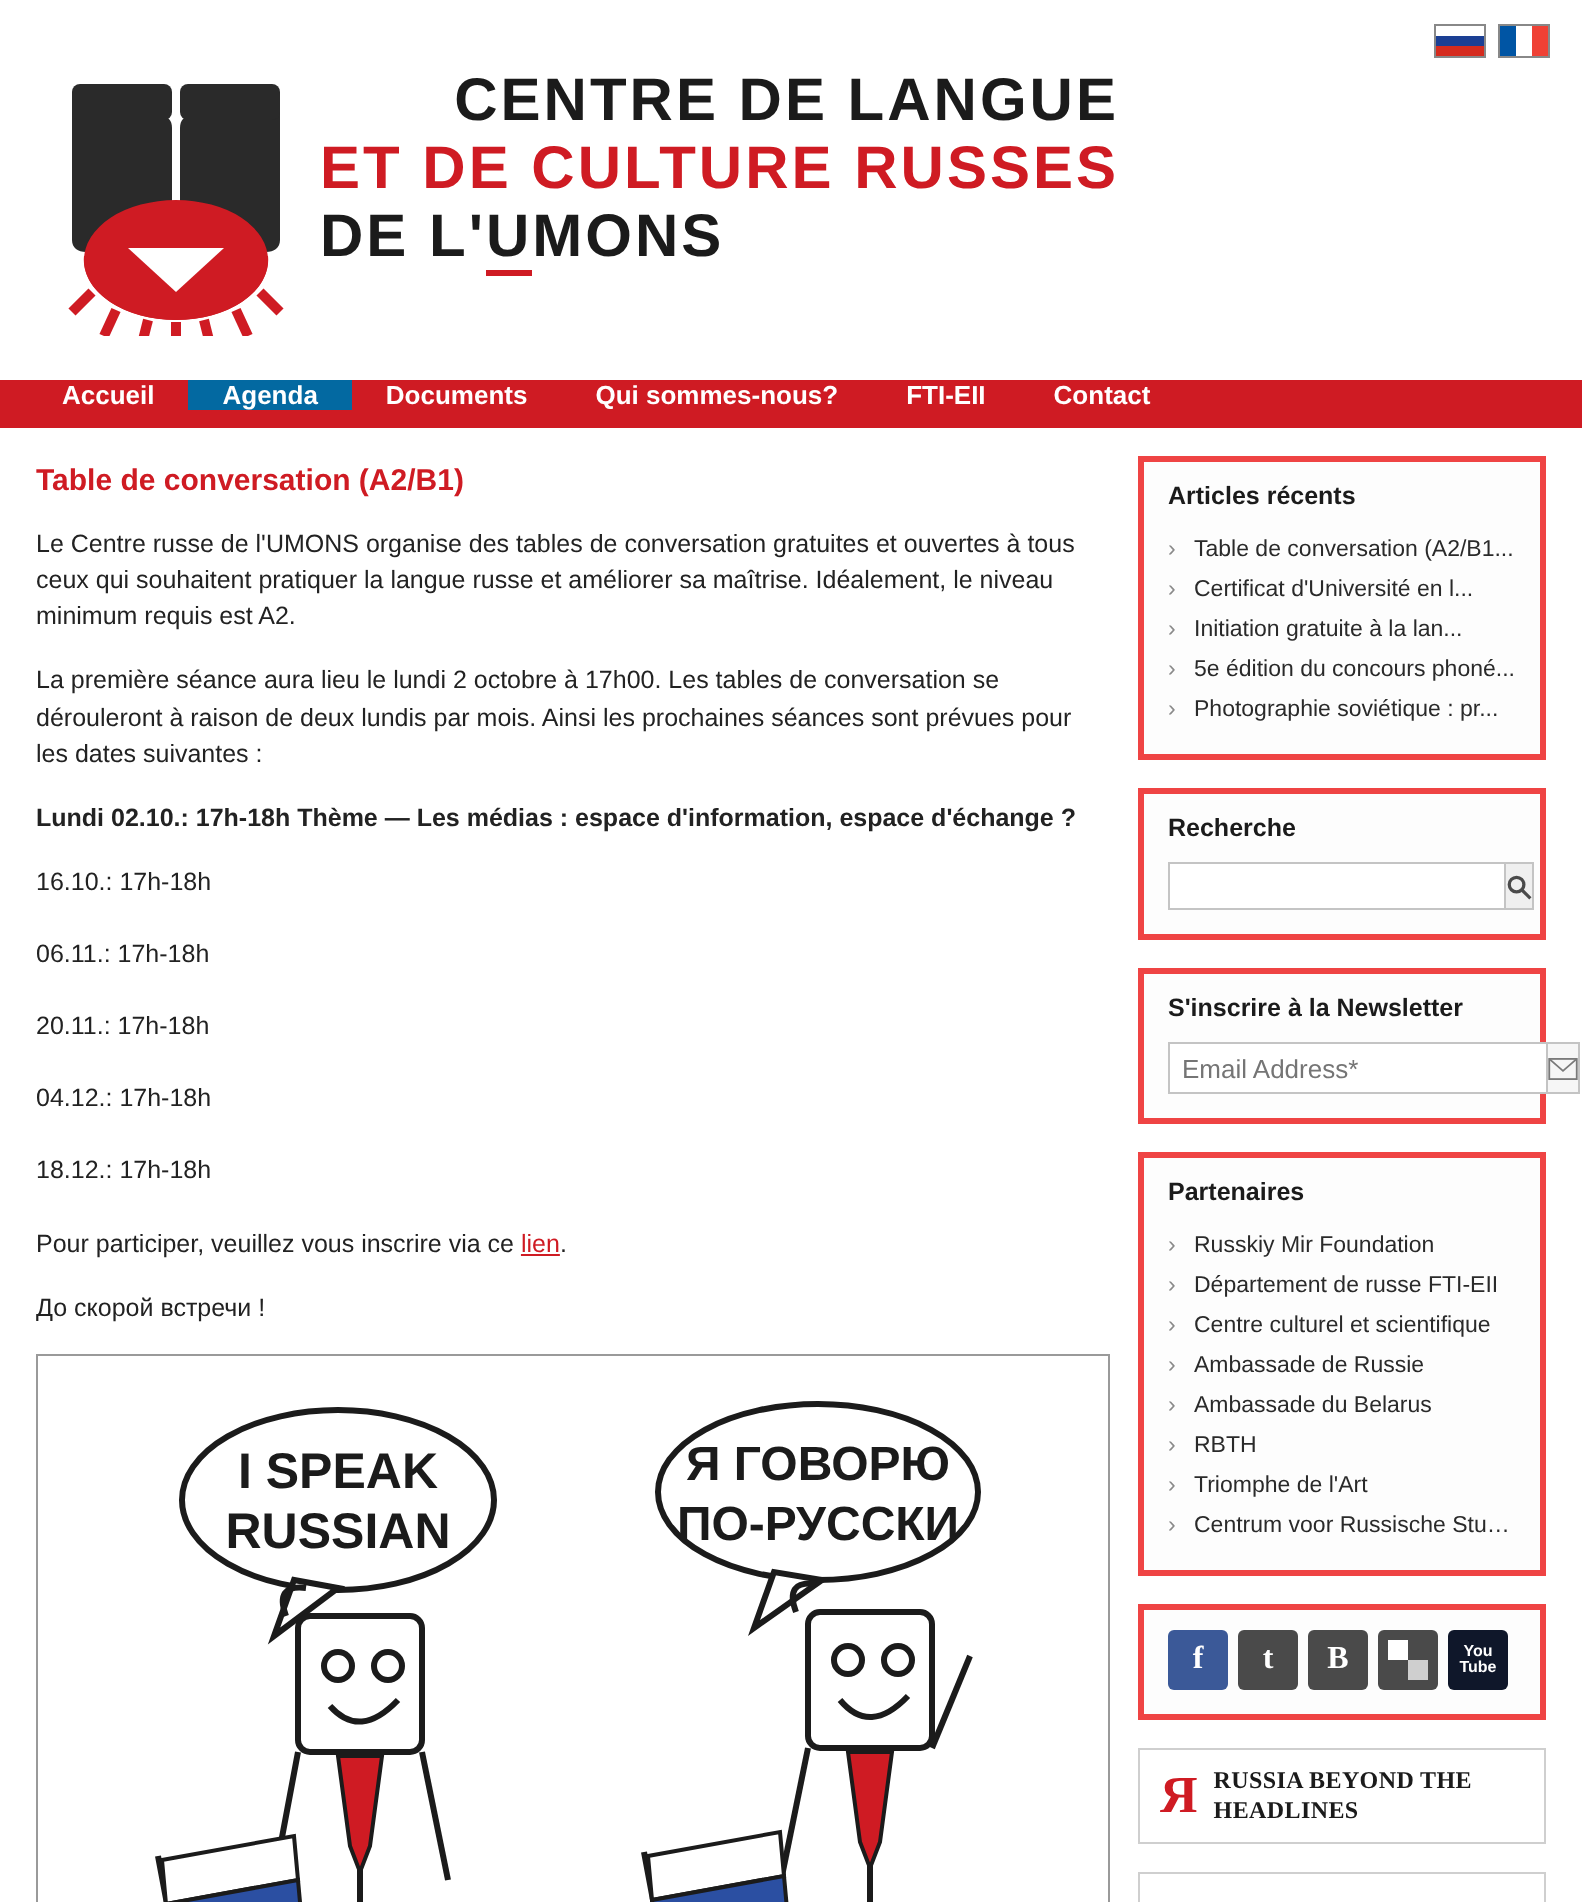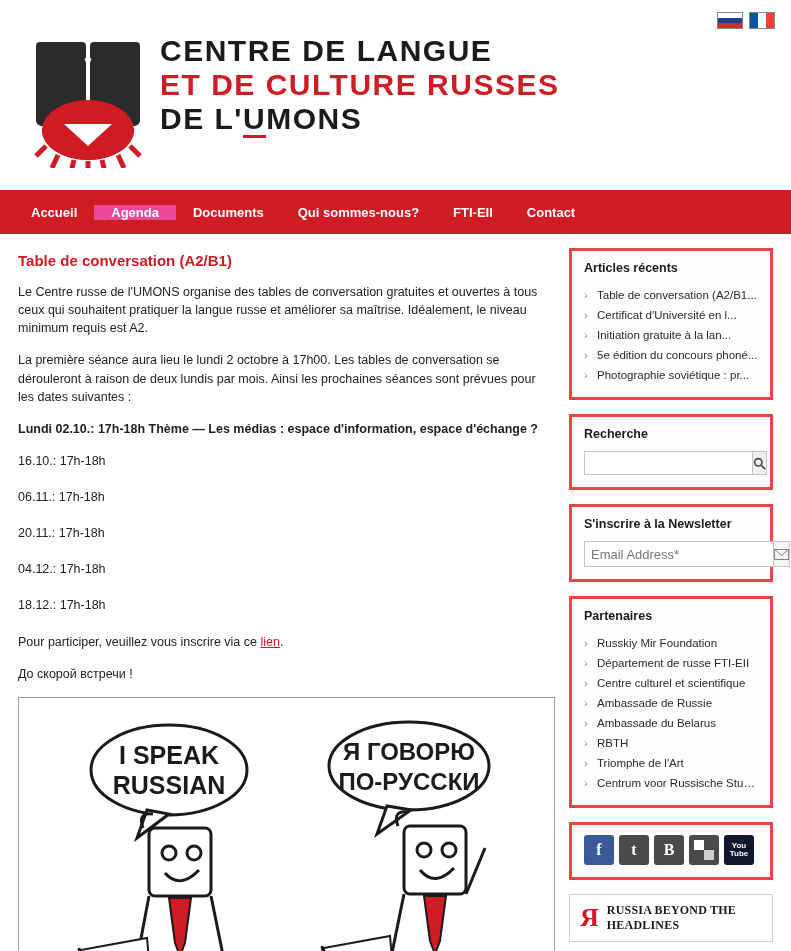--- a/index.html
+++ b/index.html
@@ -58,44 +58,44 @@
     top: 36px;
     line-height: 1.0;
   }
   .brand .l1, .brand .l2, .brand .l3 {
     font-weight: bold;
     font-size: 30px;
     letter-spacing: 1.5px;
     font-family: "Liberation Sans", sans-serif;
     white-space: nowrap;
   }
-  .brand .l1 { color:#1b1b1b; }
+  .brand .l1 { color:#1b1b1b;text-align:right; }
   .brand .l2 { color:#cf1b23; margin-top: 4px; }
   .brand .l3 { color:#1b1b1b; margin-top: 4px; }
   .brand .l3 u { text-decoration: none; border-bottom: 3px solid #cf1b23; }
 
   
   .nav {
     background: #cf1b23;
-    height: 44px;
-    display: flex;
-    align-items: center;
+    height: 24px;
+    display: flex;
+    align-items: flex-start;
     padding-left: 14px;
   }
   .nav-item {
     color: #ffffff;
     font-size: 13px;
     font-weight: bold;
     display: flex;
     align-items: center;
     padding: 0 17px;
     cursor: pointer;
     text-decoration: none;
   }
-  .nav-item.active { background: #ec4899; }
+  .nav-item.active { background: #0369a1; }
 
   
   .content {
     display: flex;
     padding: 14px 10px 0 10px;
     gap: 14px;
   }
   .main {
     width: 545px;
     padding-left: 8px;

